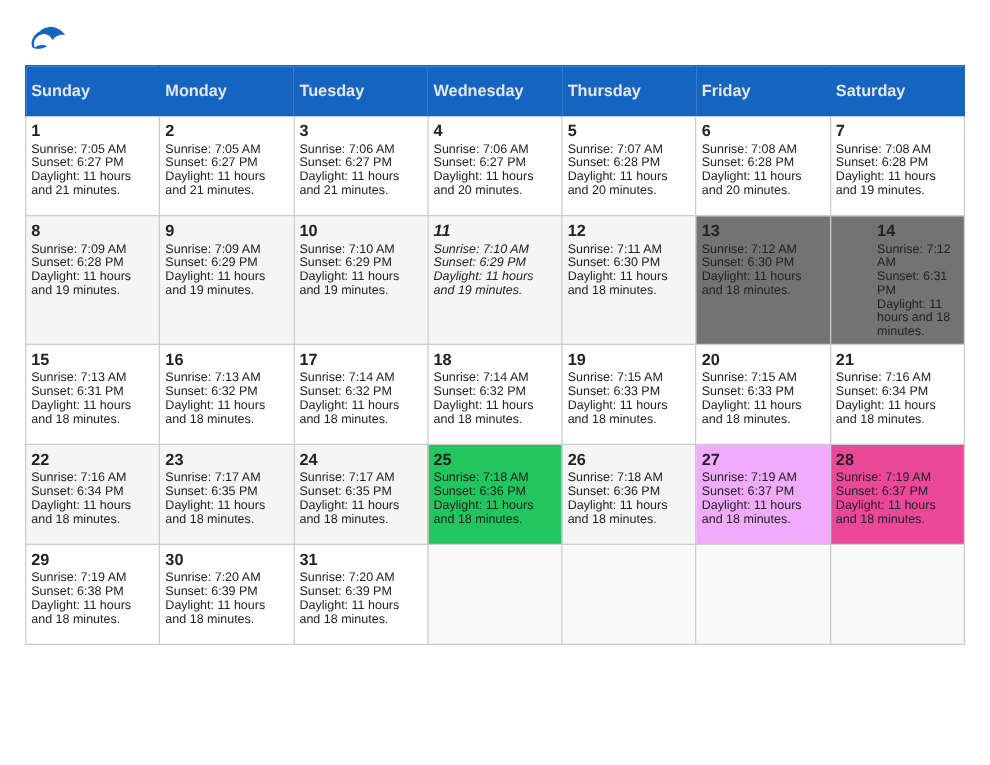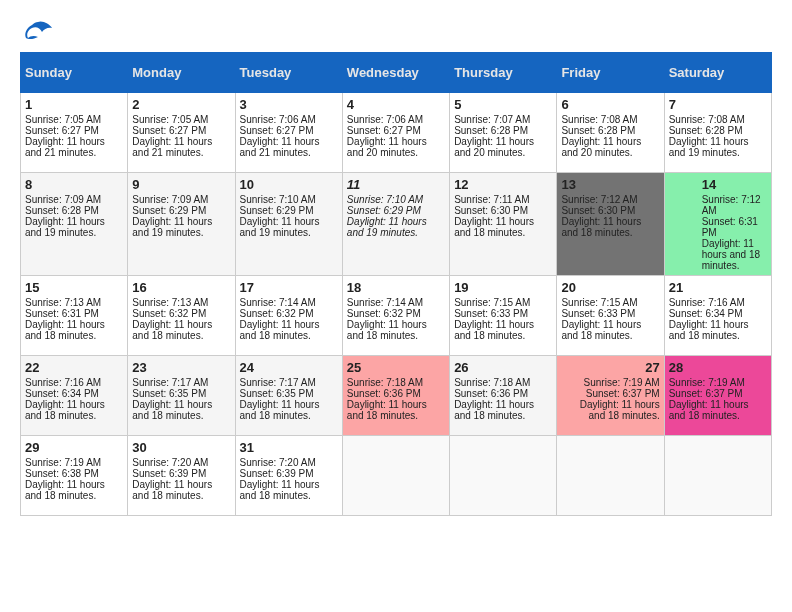--- a/index.html
+++ b/index.html
@@ -183,21 +183,21 @@
           <div>Sunrise: 7:11 AM</div>
           <div>Sunset: 6:30 PM</div>
           <div>Daylight: 11 hours and 18 minutes.</div>
         </td>
         <td style="background: #737373;">
           <span class="day-num">13</span>
           <div>Sunrise: 7:12 AM</div>
           <div>Sunset: 6:30 PM</div>
           <div>Daylight: 11 hours and 18 minutes.</div>
         </td>
-        <td style="background: #86efac; padding-left: 37px;">
+        <td style="background: #737373; padding-left: 37px;">
           <span class="day-num">14</span>
           <div>Sunrise: 7:12 AM</div>
           <div>Sunset: 6:31 PM</div>
           <div>Daylight: 11 hours and 18 minutes.</div>
         </td>
       </tr>
       <tr>
         <td>
           <span class="day-num">15</span>
           <div>Sunrise: 7:13 AM</div>
@@ -253,33 +253,33 @@
           <div>Sunrise: 7:17 AM</div>
           <div>Sunset: 6:35 PM</div>
           <div>Daylight: 11 hours and 18 minutes.</div>
         </td>
         <td style="background: rgb(245, 245, 245); margin-left: 20px;">
           <span class="day-num">24</span>
           <div>Sunrise: 7:17 AM</div>
           <div>Sunset: 6:35 PM</div>
           <div>Daylight: 11 hours and 18 minutes.</div>
         </td>
-        <td style="background: #fca5a5;">
+        <td style="background: #22c55e;">
           <span class="day-num">25</span>
           <div>Sunrise: 7:18 AM</div>
           <div>Sunset: 6:36 PM</div>
           <div>Daylight: 11 hours and 18 minutes.</div>
         </td>
         <td style="background: rgb(245, 245, 245);">
           <span class="day-num">26</span>
           <div>Sunrise: 7:18 AM</div>
           <div>Sunset: 6:36 PM</div>
           <div>Daylight: 11 hours and 18 minutes.</div>
         </td>
-        <td style="background: #fca5a5; text-align: right;">
+        <td style="background: #f0abfc;">
           <span class="day-num">27</span>
           <div>Sunrise: 7:19 AM</div>
           <div>Sunset: 6:37 PM</div>
           <div>Daylight: 11 hours and 18 minutes.</div>
         </td>
         <td style="background: #ec4899;">
           <span class="day-num">28</span>
           <div>Sunrise: 7:19 AM</div>
           <div>Sunset: 6:37 PM</div>
           <div>Daylight: 11 hours and 18 minutes.</div>

